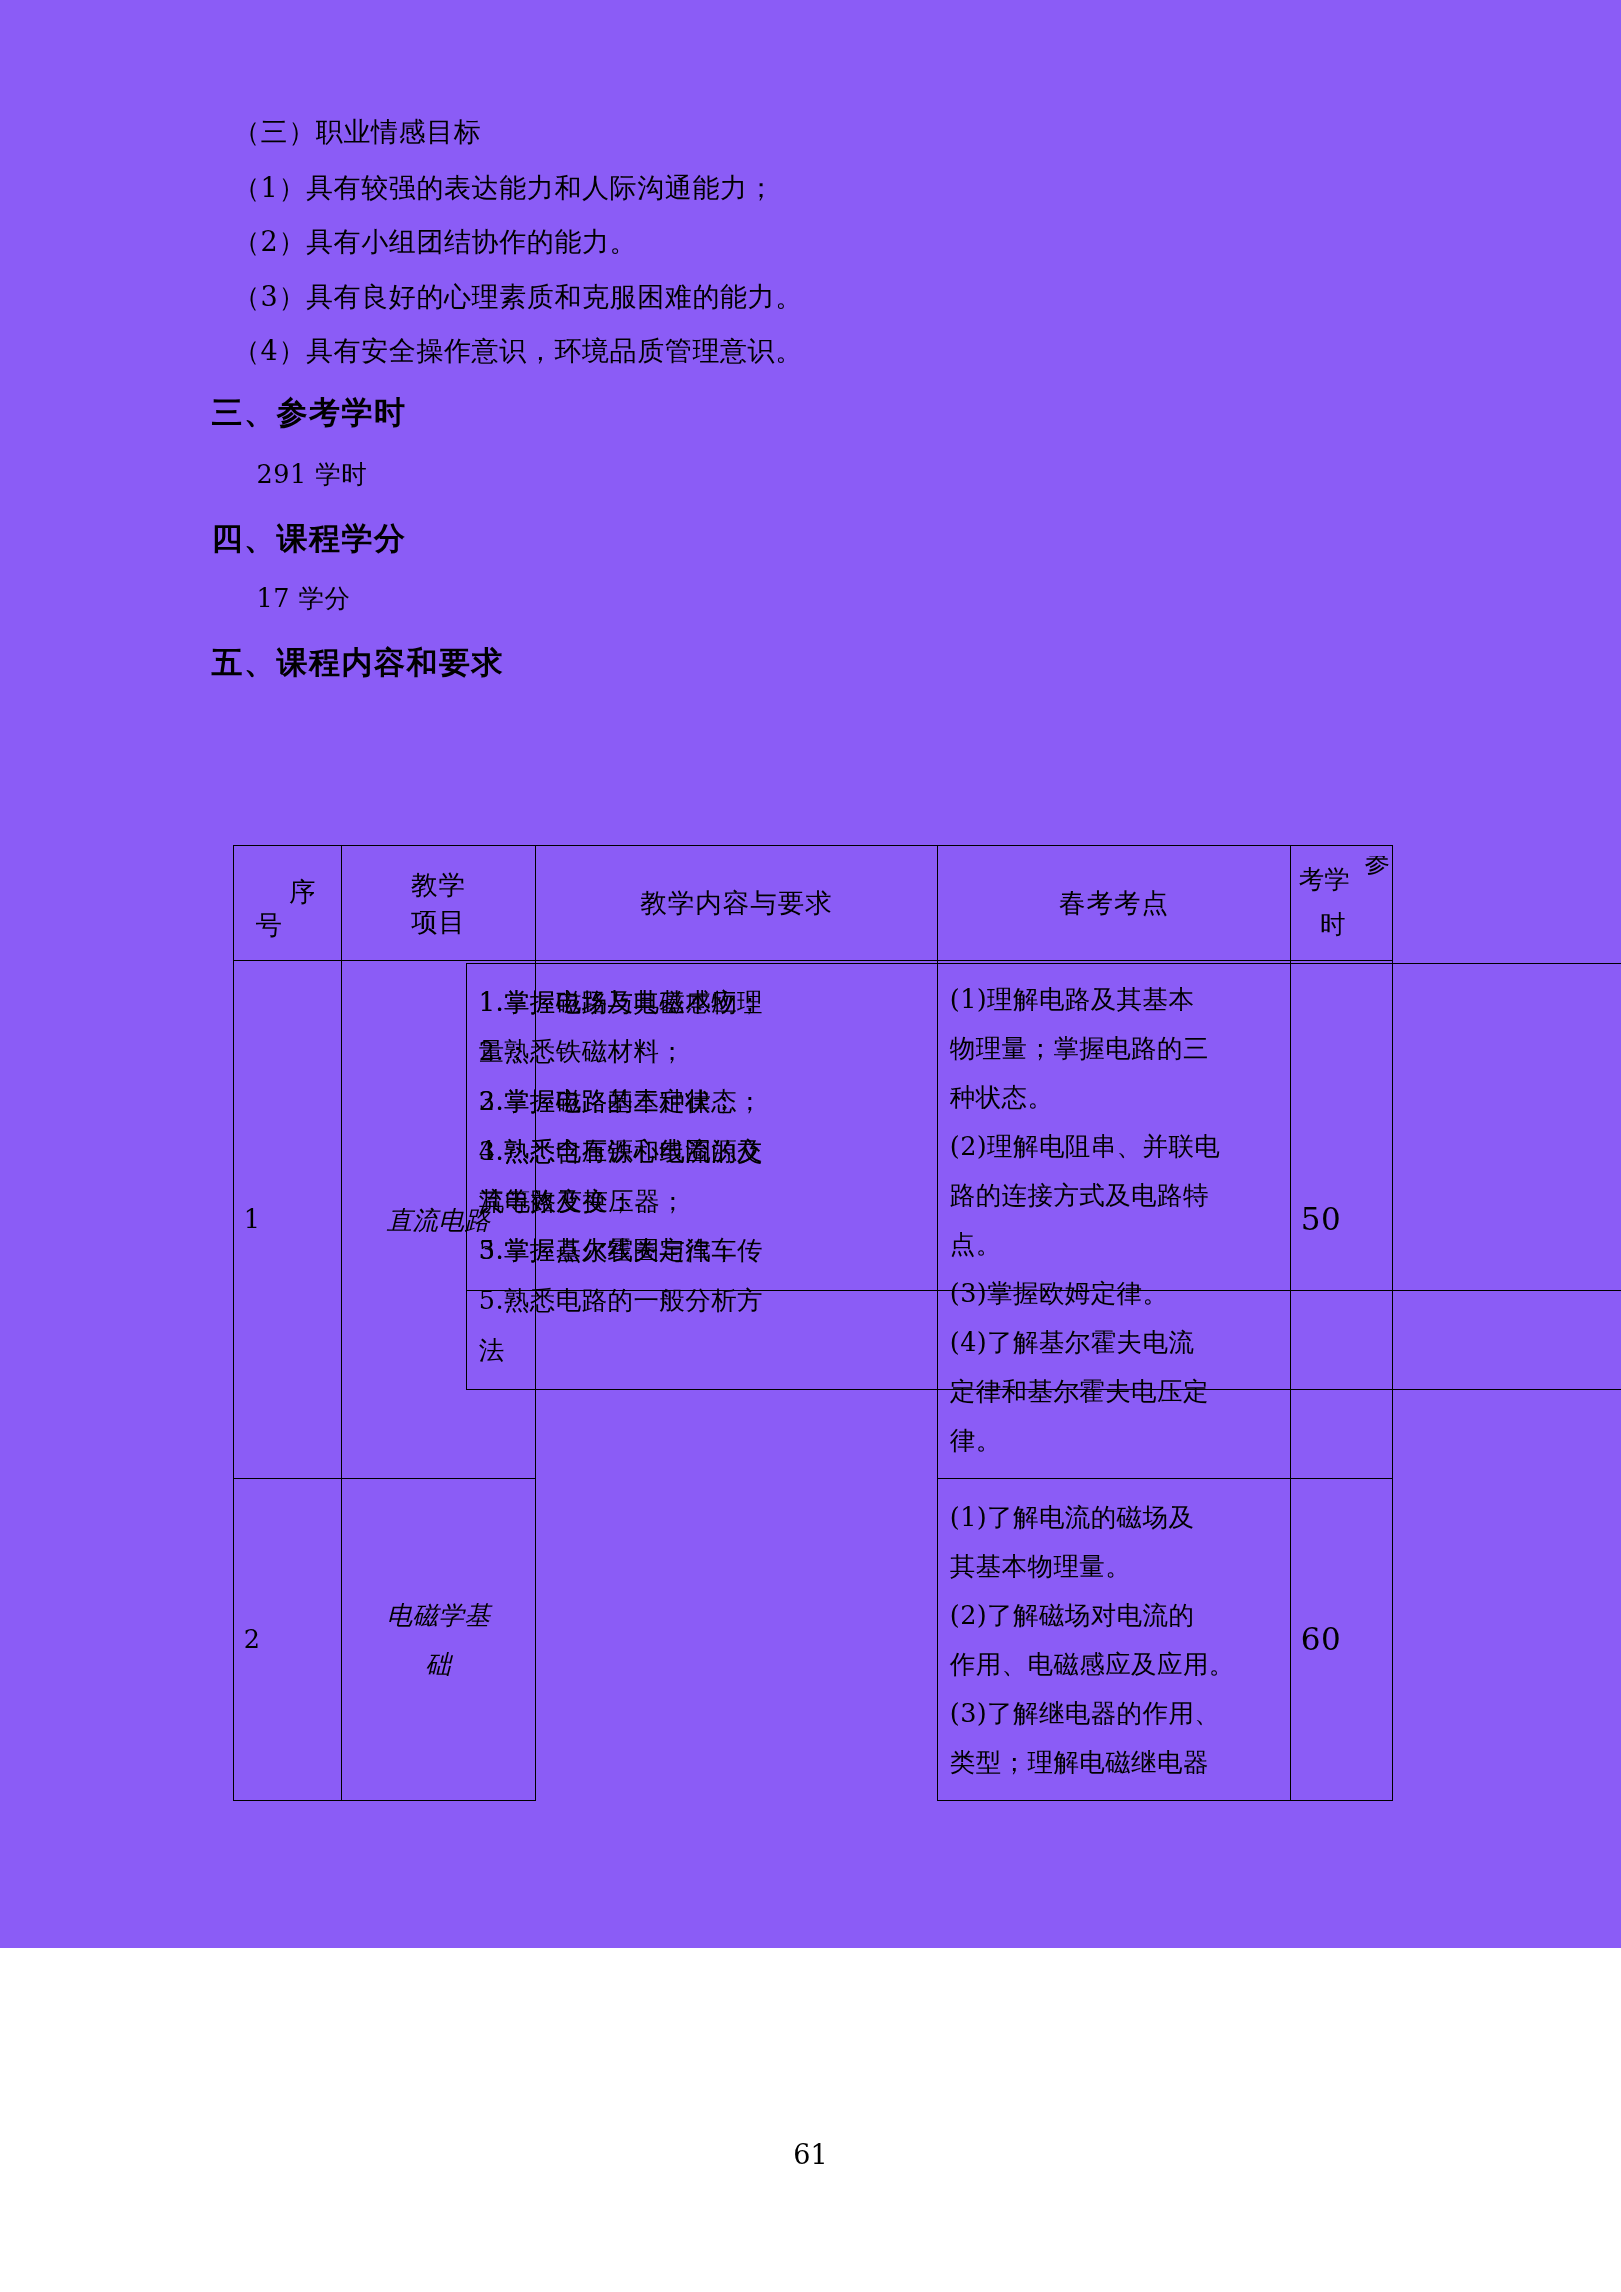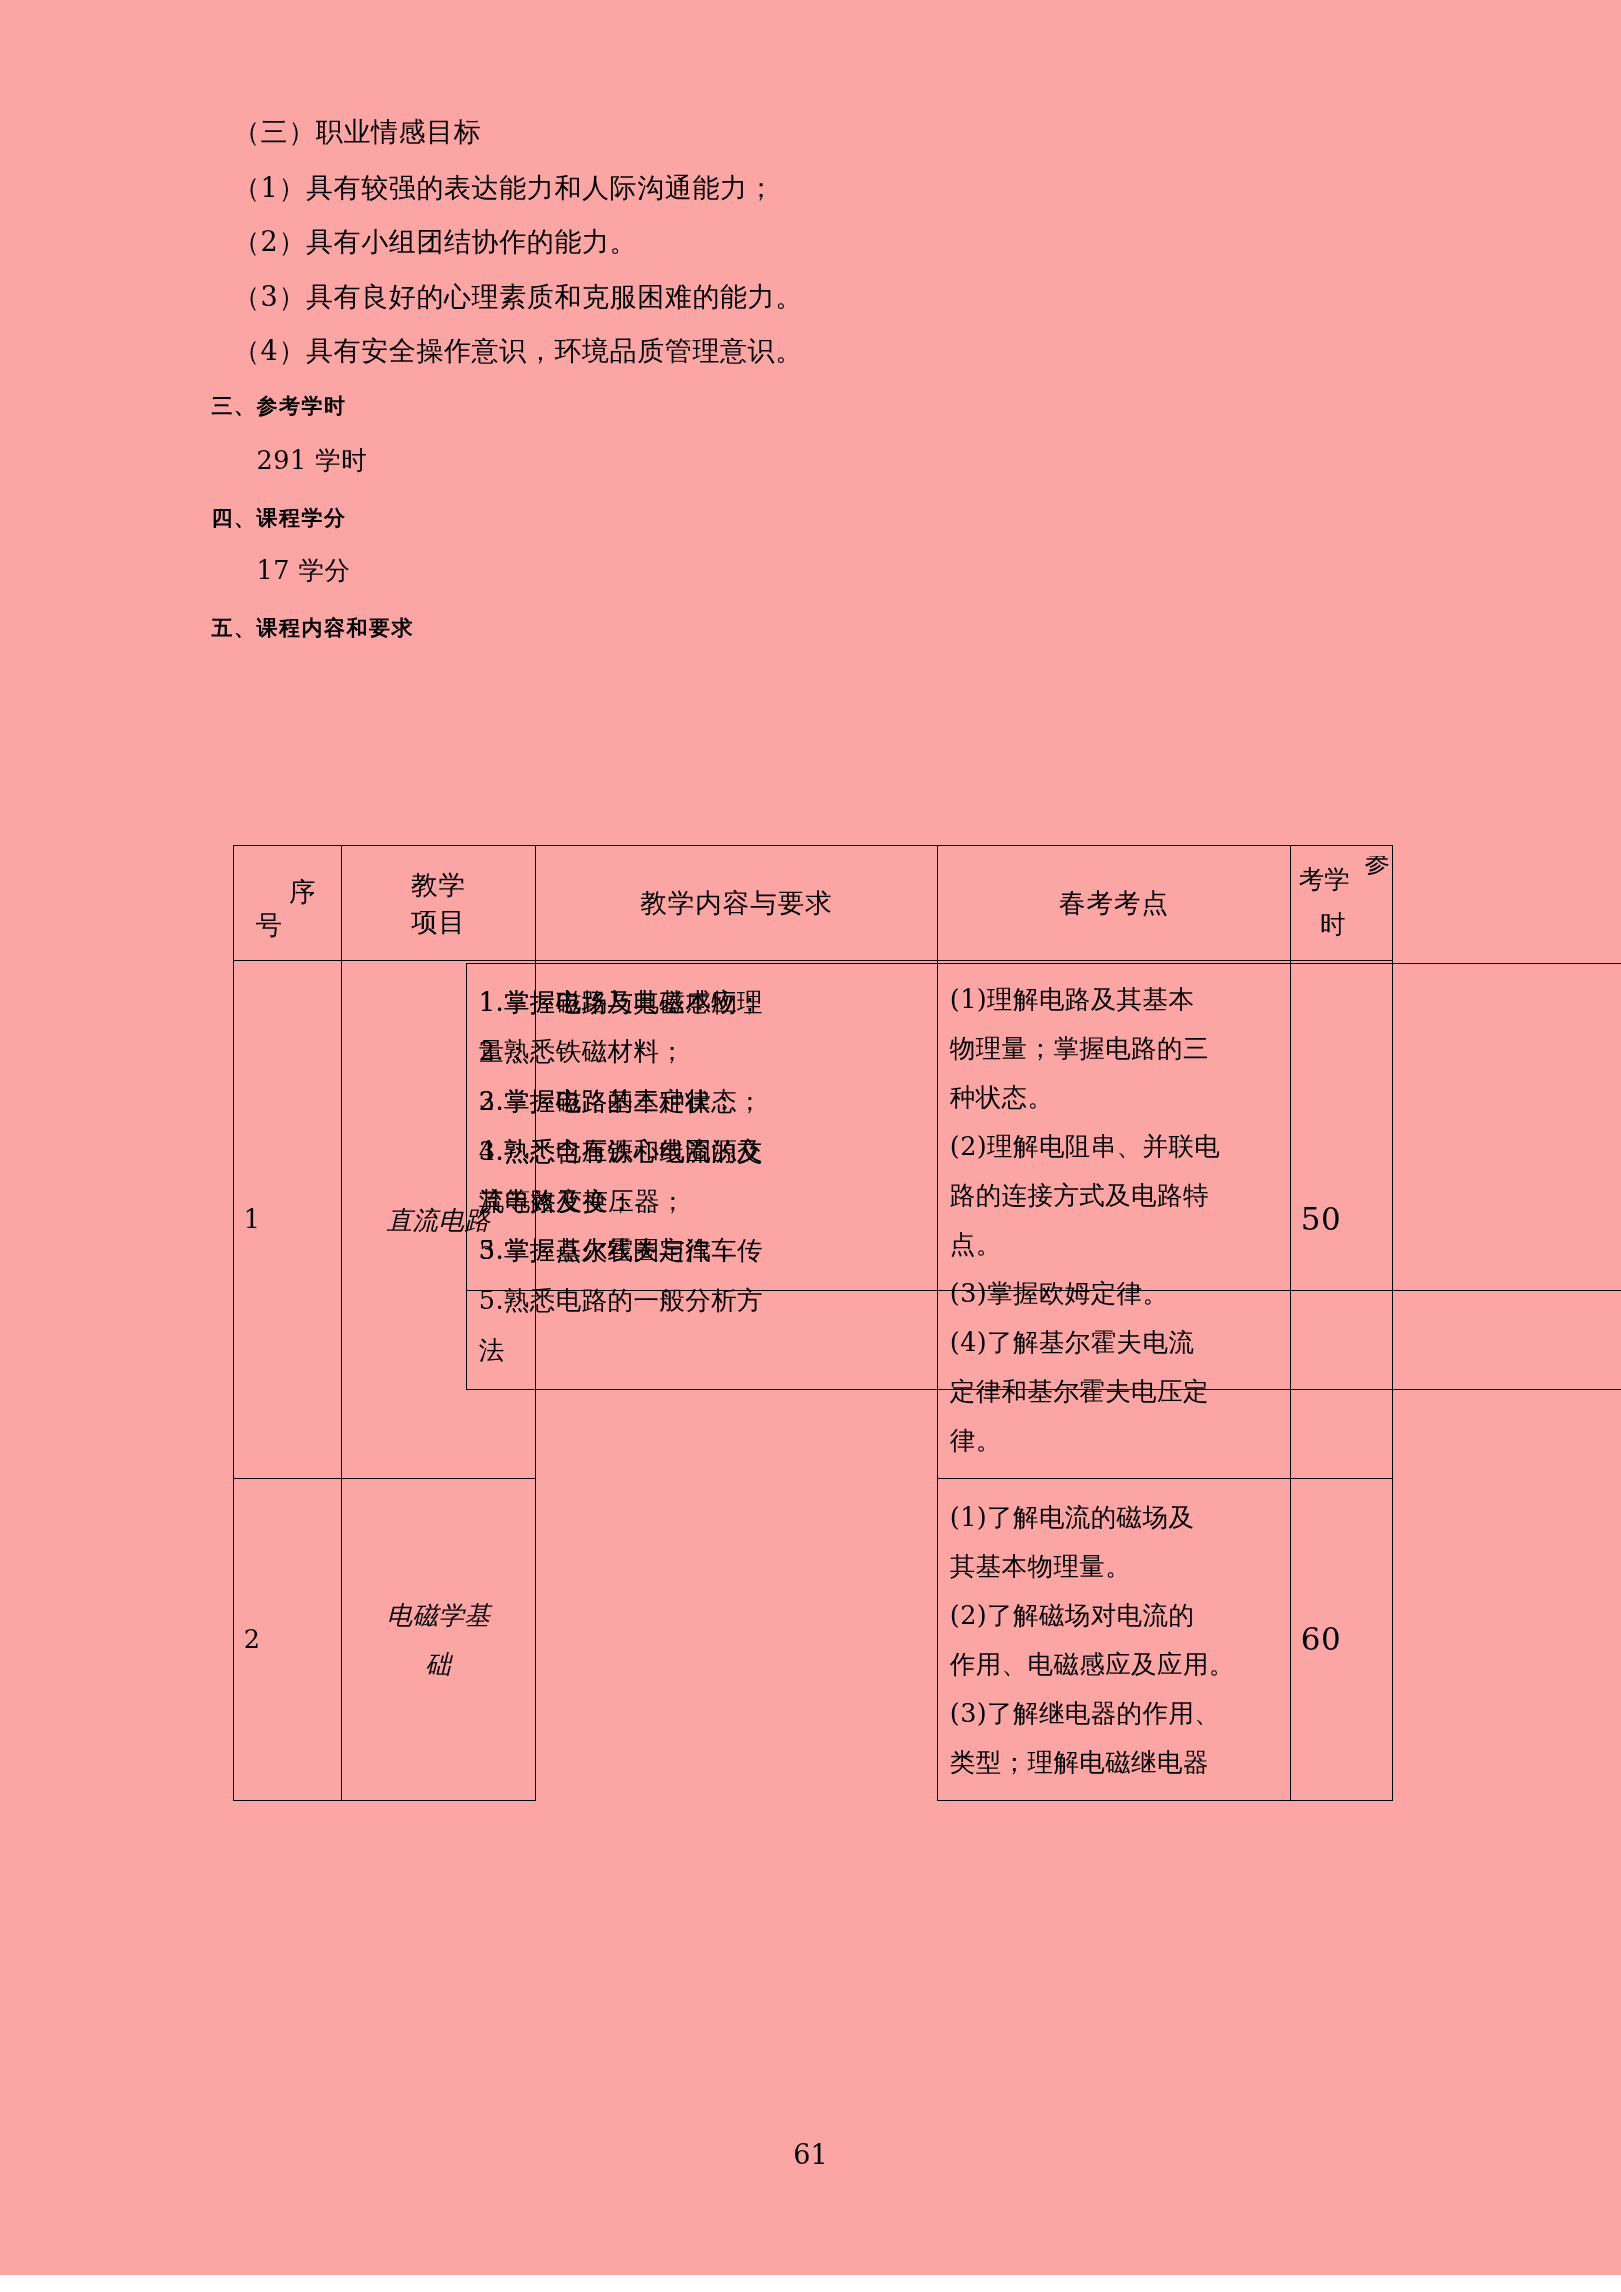--- a/index.html
+++ b/index.html
@@ -14,22 +14,22 @@
     font-family: "DejaVu Serif", "Liberation Serif", serif;
     color: #000000;
     overflow: hidden;
   }
 
   .page {
     position: absolute;
     left: 0;
     top: 0;
     width: 1621px;
-    height: 2275px;
-    background: #fca5a5;
+    height: 1948px;
+    background: #8b5cf6;
   }
 
   
   .content {
     position: absolute;
     left: 233px;
     top: 118px;
     width: 1157px;
   }
 
@@ -37,21 +37,21 @@
     font-size: 27px;
     line-height: 1.0;
     margin: 0 0 27.4px 0;
     letter-spacing: 0.6px;
     white-space: nowrap;
   }
 
   .para.first { margin-bottom: 29px; }
 
   .heading {
-    font-size: 21px;
+    font-size: 31px;
     font-weight: bold;
     margin: 0 0 23.5px 0;
     margin-left: -21.6px;
     letter-spacing: 1.5px;
   }
 
   .subline {
     font-size: 25.5px;
     margin: 0 0 25.5px 0;
     margin-left: 23.5px;

